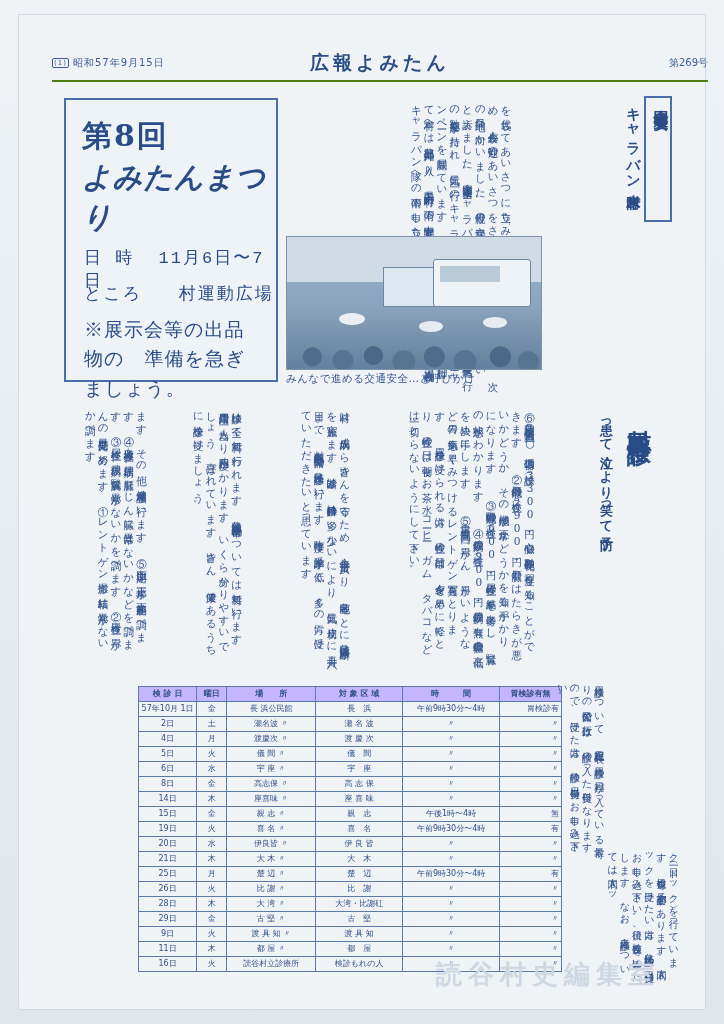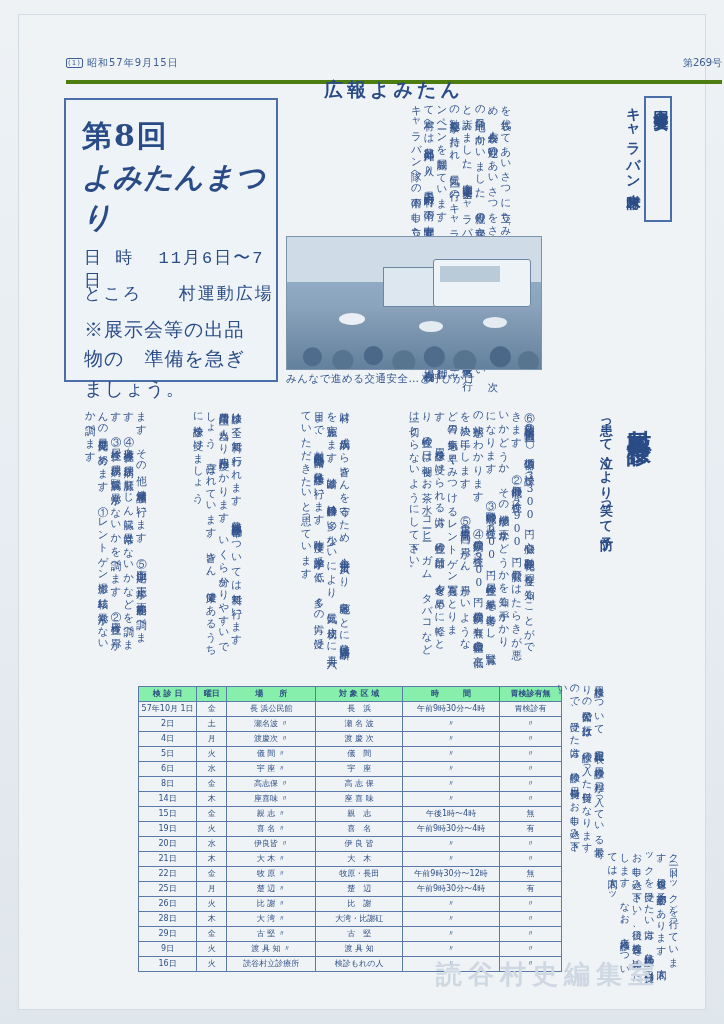--- a/index.html
+++ b/index.html
@@ -15,36 +15,35 @@
     position:absolute;left:0;top:0;width:724px;height:1024px;
     background:linear-gradient(180deg,#eef2f5 0%,#e6ecf1 55%,#dfe6ec 100%);
   }
   .paper{
     position:absolute;left:18px;top:14px;width:688px;height:996px;
     background:#eff3f6;
     box-shadow:0 0 0 1px #d2dbe3 inset;
   }
   
   .masthead{
-    position:absolute;left:48px;top:40px;width:656px;height:26px;
-    border-bottom:4px solid #4d7c0f;
+    position:absolute;left:34px;top:40px;width:656px;height:26px;
+    border-bottom:2px solid #4d7c0f;
   }
   .mh-left{
     position:absolute;left:0;top:2px;font-size:10px;letter-spacing:1px;color:#3b5c94;
     white-space:nowrap;
   }
   .mh-left .circnum{
     display:inline-block;border:1px solid #3b5c94;border-radius:2px;
     font-size:7px;padding:0 1px;margin-right:4px;vertical-align:1px;
   }
   .mh-title{
     position:absolute;left:0;right:0;top:-4px;text-align:center;
     font-size:19px;font-weight:bold;letter-spacing:4px;color:#2a4c86;
     font-family:"DejaVu Serif", serif;
-    margin-top:27px;
   }
   .mh-right{
     position:absolute;right:0;top:2px;font-size:10px;color:#3b5c94;white-space:nowrap;text-align:center;
   }
   
   .vtxt{
     writing-mode:vertical-rl;
     text-orientation:upright;
     font-family:"DejaVu Serif", serif;
     line-height:1.22;
@@ -138,27 +137,27 @@
     position:absolute;top:0;height:250px;
   }
   .col .vtxt{font-size:10.5px;color:#33548d;height:248px;}
   
   .tbl-wrap{
     position:absolute;left:120px;top:672px;width:424px;
   }
   table{border-collapse:collapse;width:424px;font-size:8px;color:#2f4f86;
         font-family:"DejaVu Sans",sans-serif;}
   th,td{border:1px solid #5b7aa8;padding:1px 2px;text-align:center;height:12px;line-height:12px;}
-  th{font-weight:bold;background:#86efac;font-size:8px;}
+  th{font-weight:bold;background:#c4b5fd;font-size:8px;}
   td.date{width:56px;}
   td.day{width:26px;}
   td.place{width:88px;text-align:center;}
   td.area{width:86px;}
   td.time{width:96px;}
-  td.gastro{width:60px;}
+  td.gastro{width:60px;text-align:right;}
   
   .rnotes{
     position:absolute;right:40px;top:664px;width:110px;height:180px;
   }
   .rnotes .vtxt{font-size:10px;color:#33548d;height:176px;}
   .rnotes2{
     position:absolute;right:40px;top:832px;width:60px;height:140px;
   }
   .rnotes2 .vtxt{font-size:10px;color:#33548d;height:136px;}
   
@@ -334,28 +333,20 @@
             </tr>
             <tr>
               <td class="date">21日</td>
               <td class="day">木</td>
               <td class="place">大 木 〃</td>
               <td class="area">大　木</td>
               <td class="time">〃</td>
               <td class="gastro">〃</td>
             </tr>
             <tr>
-              <td class="date">22日</td>
-              <td class="day">金</td>
-              <td class="place">牧 原 〃</td>
-              <td class="area">牧原・長田</td>
-              <td class="time">午前9時30分〜12時</td>
-              <td class="gastro">無</td>
-            </tr>
-            <tr>
               <td class="date">25日</td>
               <td class="day">月</td>
               <td class="place">楚 辺 〃</td>
               <td class="area">楚　辺</td>
               <td class="time">午前9時30分〜4時</td>
               <td class="gastro">有</td>
             </tr>
             <tr>
               <td class="date">26日</td>
               <td class="day">火</td>
@@ -382,20 +373,28 @@
             </tr>
             <tr>
               <td class="date">9日</td>
               <td class="day">火</td>
               <td class="place">渡 具 知 〃</td>
               <td class="area">渡 具 知</td>
               <td class="time">〃</td>
               <td class="gastro">〃</td>
             </tr>
             <tr>
+              <td class="date">11日</td>
+              <td class="day">木</td>
+              <td class="place">都 屋 〃</td>
+              <td class="area">都　屋</td>
+              <td class="time">〃</td>
+              <td class="gastro">〃</td>
+            </tr>
+            <tr>
               <td class="date">16日</td>
               <td class="day">火</td>
               <td class="place">読谷村立診療所</td>
               <td class="area">検診もれの人</td>
               <td class="time">〃</td>
               <td class="gastro">〃</td>
             </tr>
           </tbody>
       </table>
     </div>

